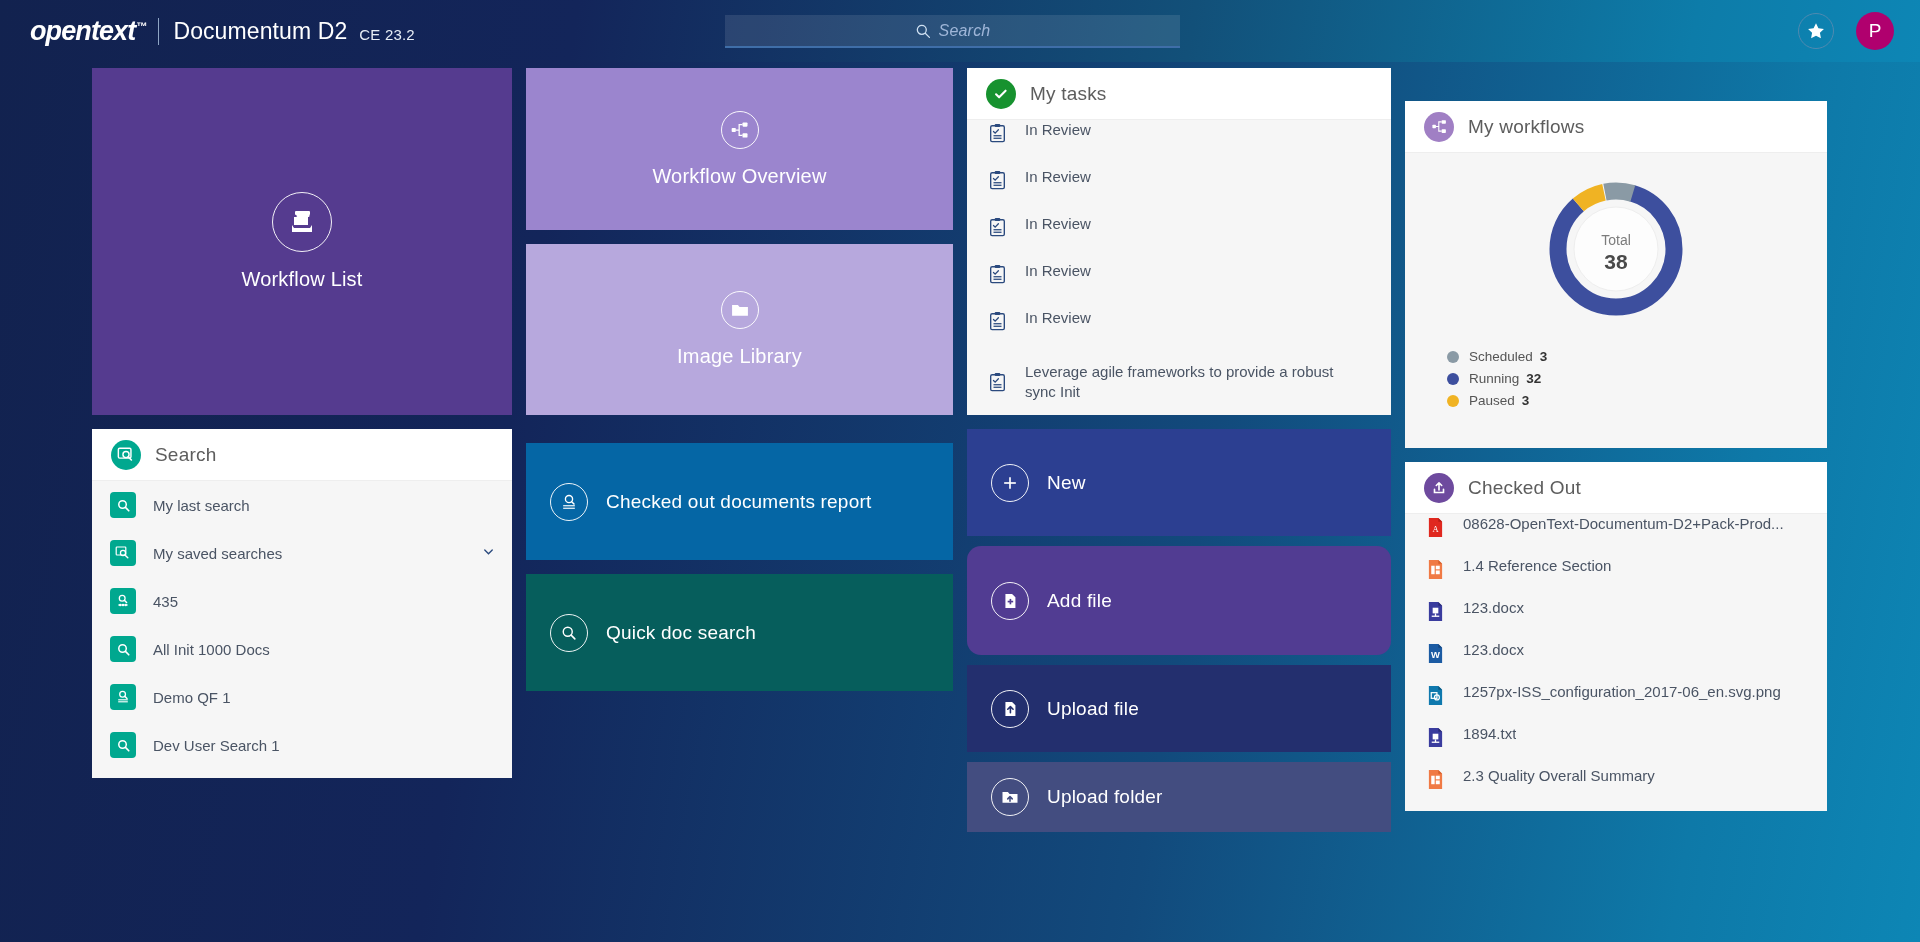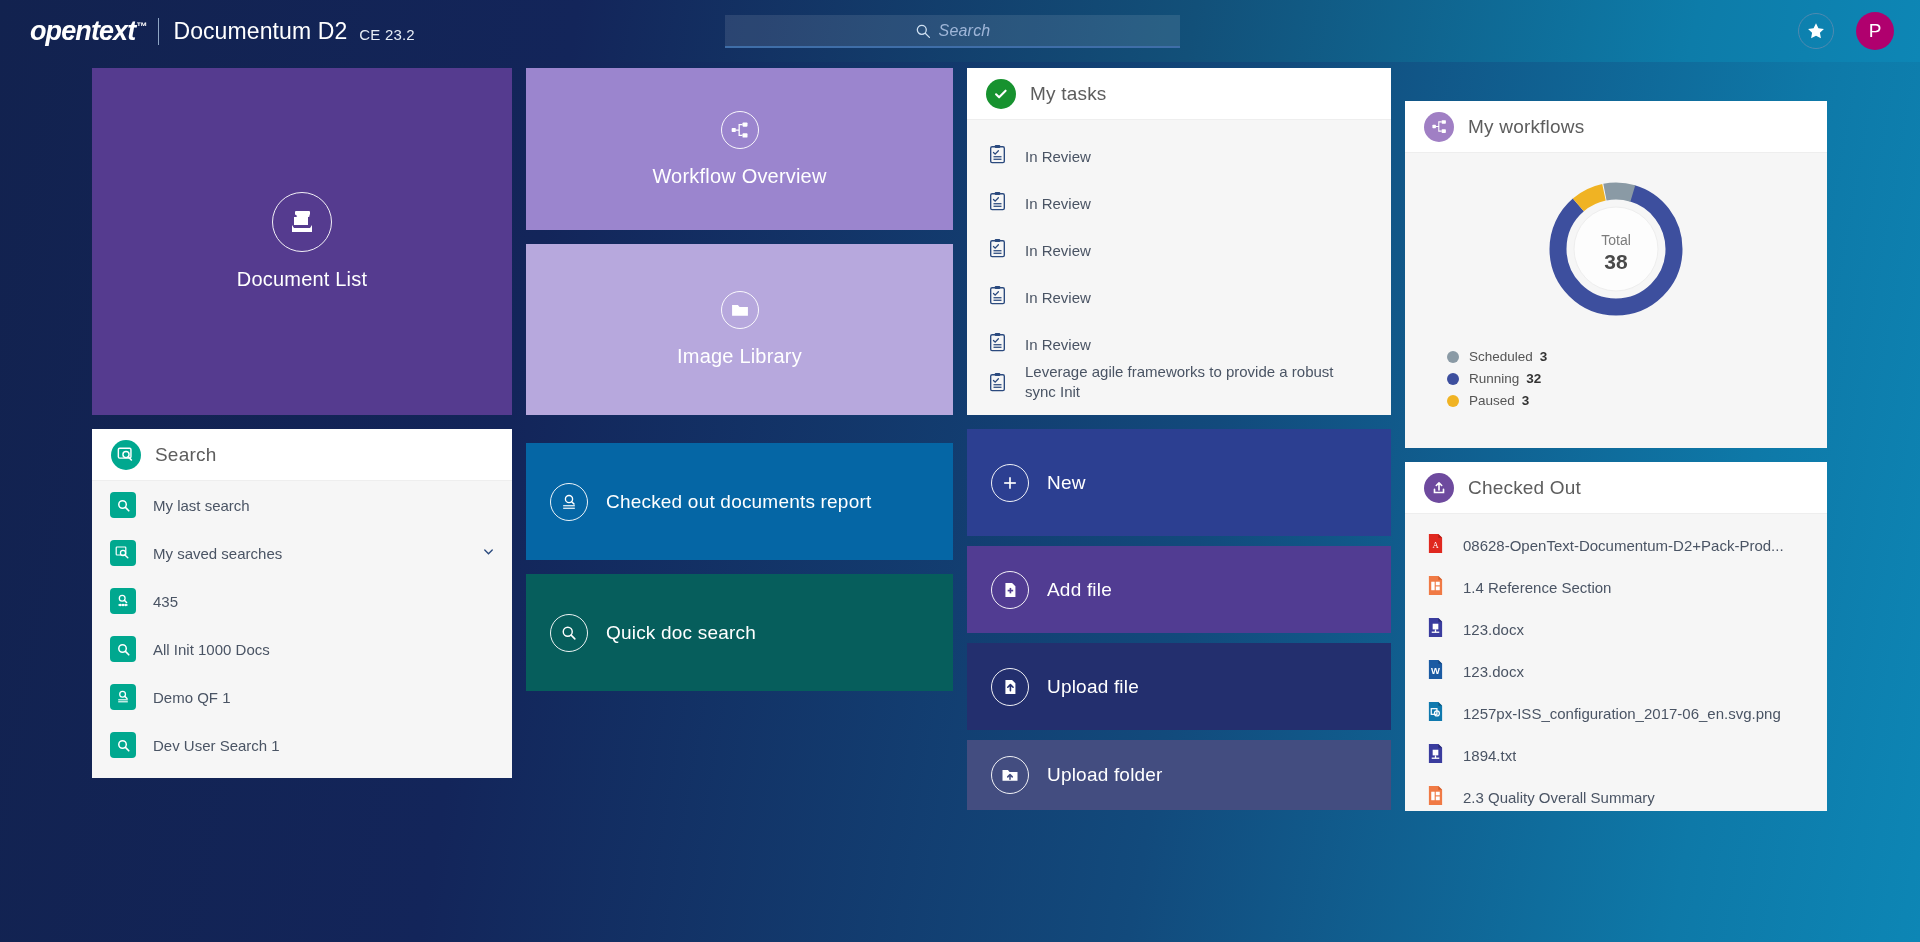--- a/index.html
+++ b/index.html
@@ -114,21 +114,21 @@
     width: 30px; height: 30px; border-radius: 50%;
     display: flex; align-items: center; justify-content: center; flex: none;
   }
   .panel-title {
     font-size: 19px; color: #5d5d5d; font-weight: 300;
     margin-left: 14px; letter-spacing: .2px;
   }
   .panel-body { flex: 1; overflow: hidden; }
 
   .row {
-    display: flex; align-items: flex-end;
+    display: flex; align-items: flex-start;
     padding: 0 14px 0 19px; min-height: 47px;
     cursor: pointer;
   }
   .row .rico { flex: none; width: 22px; height: 26px; display: flex; align-items: center; justify-content: center; }
   .row .rtxt {
     font-size: 15px; color: #4a5464; margin-left: 17px;
     white-space: nowrap; overflow: hidden; line-height: 1.35;
   }
   .row.two-line { min-height: 54px; align-items: center; }
   .row.two-line .rtxt { white-space: normal; }
@@ -189,21 +189,21 @@
     <div class="tile" style="background:#553b8f;height:347px;">
       <div class="circ">
         <svg width="32" height="32" viewBox="0 0 32 32">
           <rect x="9" y="5" width="15" height="4" rx="1" fill="#fff"></rect>
           <rect x="10.5" y="8" width="13" height="3" rx="1" fill="#fff"></rect>
           <rect x="8" y="11" width="14" height="9" fill="#fff"></rect>
           <path d="M6 19h20v7H6z" fill="#fff"></path>
           <path d="M6 19h20l-2 3H8z" fill="#553b8f"></path>
         </svg>
       </div>
-      <div class="tile-label-center">Document List</div>
+      <div class="tile-label-center">Workflow List</div>
     </div>
 
     <div style="height:14px"></div>
 
     <div class="panel" style="height:349px;">
       <div class="panel-head">
         <div class="ic" style="background:#00a88f;">
           <svg width="18" height="18" viewBox="0 0 20 20">
             <rect x="1.5" y="2.5" width="14" height="11" rx="1.5" fill="none" stroke="#fff" stroke-width="1.6"></rect>
             <circle cx="10" cy="9.5" r="3.4" fill="none" stroke="#fff" stroke-width="1.6"></circle>
@@ -438,21 +438,21 @@
         <svg width="20" height="20" viewBox="0 0 24 24">
             <line x1="12" y1="5" x2="12" y2="19" stroke="#fff" stroke-width="2"></line>
             <line x1="5" y1="12" x2="19" y2="12" stroke="#fff" stroke-width="2"></line>
           </svg>
       </div>
       <span class="label">New</span>
     </div>
 
     <div style="height:10px"></div>
 
-    <div class="tile-row" style="background:#513c92;height:87px;">
+    <div class="tile-row" style="background:#513c92;height:109px;border-radius:14px;">
       <div class="circ sm">
         <svg width="20" height="20" viewBox="0 0 24 24">
             <path d="M6.5 3.5h8l4 4v13h-12z" fill="#fff"></path>
             <line x1="12.5" y1="9.5" x2="12.5" y2="16" stroke="#513c92" stroke-width="2"></line>
             <line x1="9.2" y1="12.7" x2="15.8" y2="12.7" stroke="#513c92" stroke-width="2"></line>
           </svg>
       </div>
       <span class="label">Add file</span>
     </div>
 

